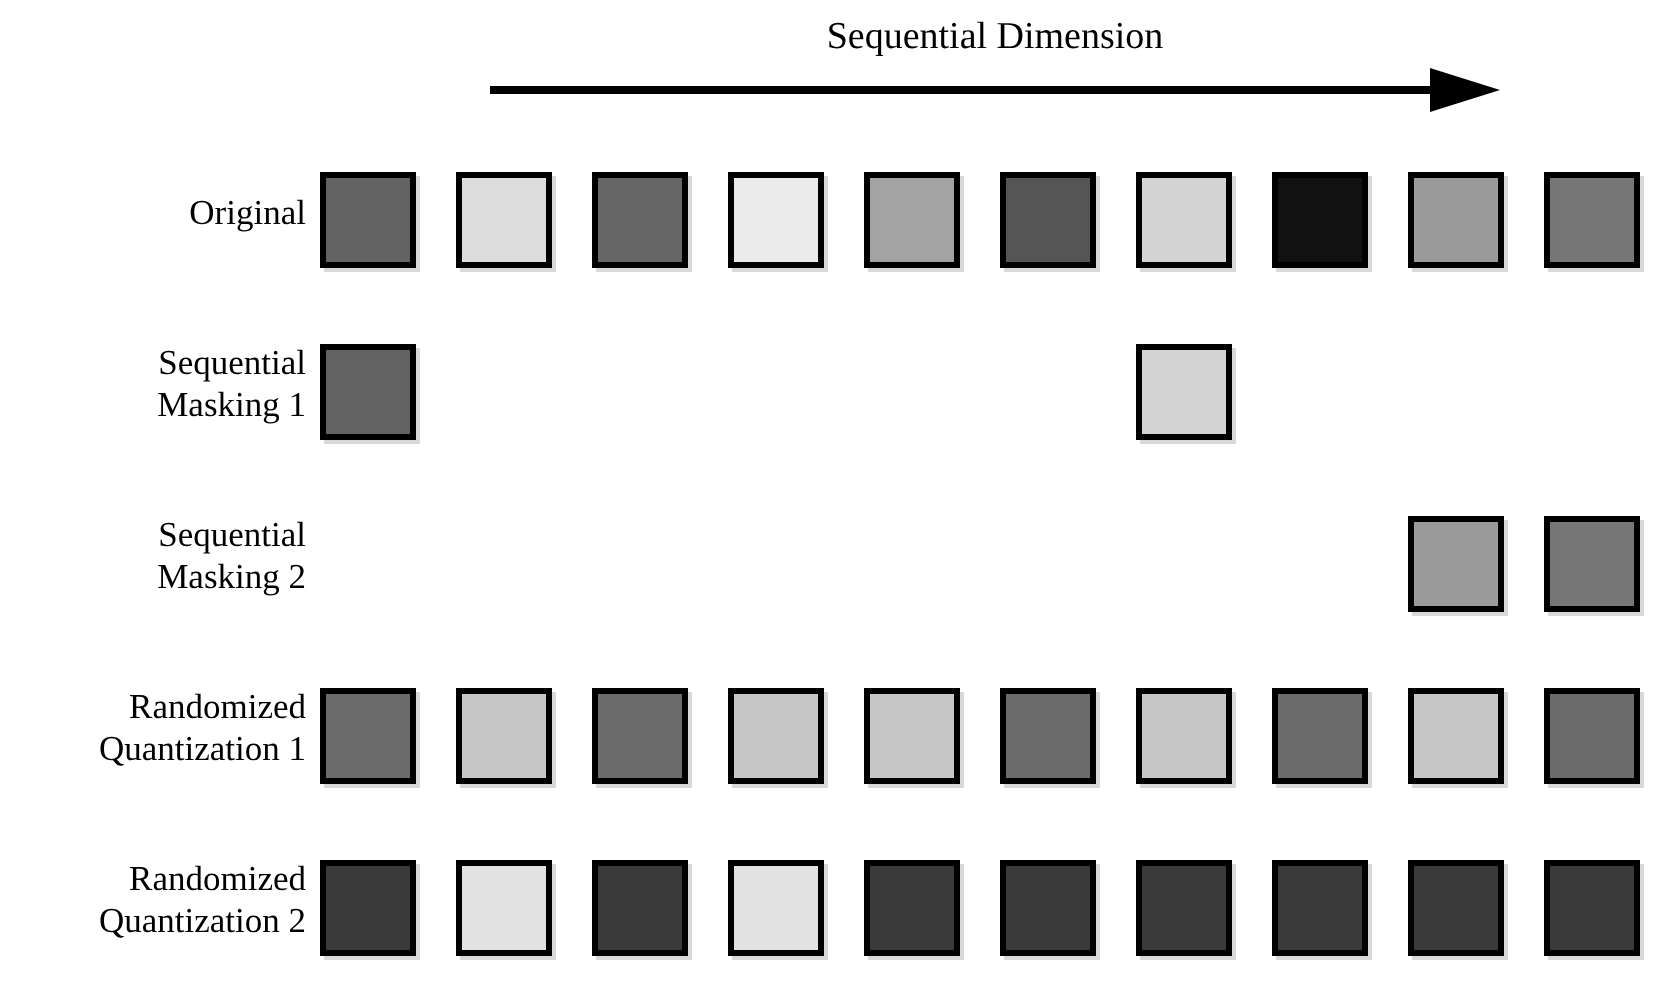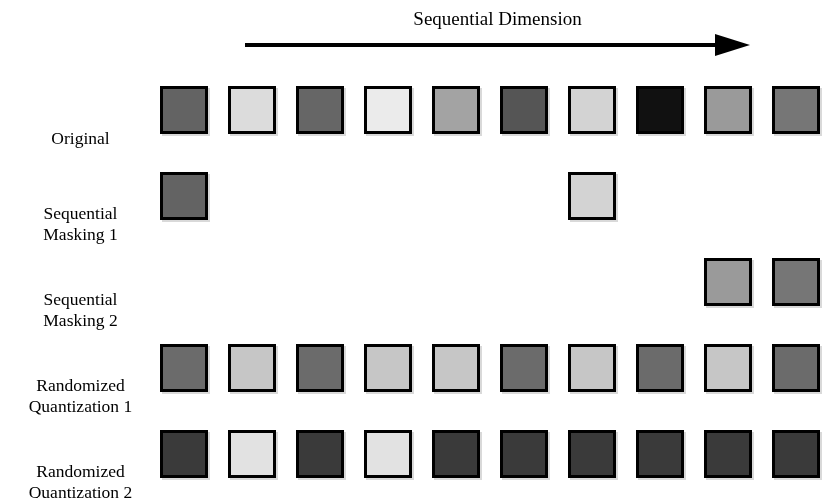--- a/index.html
+++ b/index.html
@@ -49,23 +49,22 @@
     left: 0;
     width: 830px;
   }
 
   .row-label {
     position: absolute;
     left: 8px;
     width: 145px;
     font-size: 17.5px;
     line-height: 21px;
-    text-align: center;
+    text-align: right;
     white-space: pre-line;
-    margin-top: 32px;
   }
 
   .cells {
     position: absolute;
     left: 160px;
     top: 0;
     height: 48px;
   }
 
   .cell {

